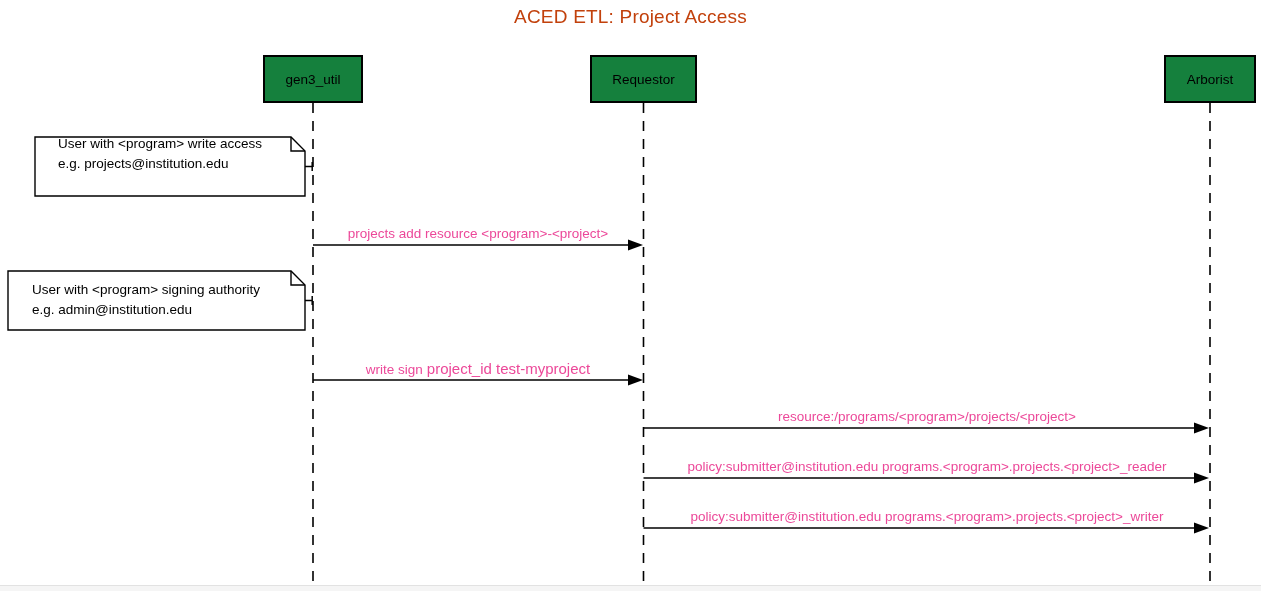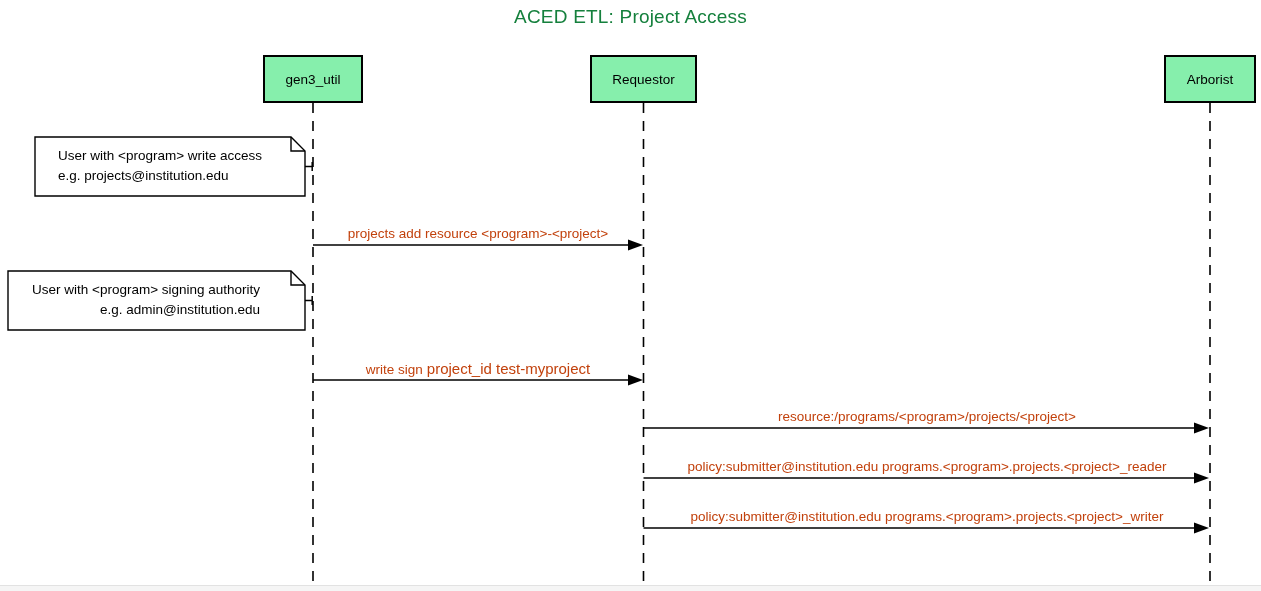--- a/index.html
+++ b/index.html
@@ -17,59 +17,59 @@
     overflow: hidden;
   }
   .diagram-title {
     position: absolute;
     top: 6px;
     left: 0;
     width: 100%;
     text-align: center;
     font-size: 19px;
     letter-spacing: 0.2px;
-    color: #15803d;
+    color: #c2410c;
   }
   .lines-layer {
     position: absolute;
     top: 0;
     left: 0;
     width: 1261px;
     height: 591px;
   }
   .actor {
     position: absolute;
     top: 55px;
     height: 48px;
     box-sizing: border-box;
-    background: #86efac;
+    background: #15803d;
     border: 2.5px solid #000000;
     display: flex;
     align-items: center;
     justify-content: center;
     font-size: 13.5px;
   }
   .actor-gen3 { left: 263px; width: 100px; }
   .actor-requestor { left: 590px; width: 107px; }
   .actor-arborist { left: 1164px; width: 92px; }
   .note-text {
     position: absolute;
     font-size: 13.5px;
     line-height: 19.5px;
     white-space: nowrap;
   }
-  .note1-text { left: 58px; top: 146px; }
-  .note2-text { left: 32px; top: 280px; text-align: right; }
+  .note1-text { left: 58px; top: 134px; }
+  .note2-text { left: 32px; top: 280px; }
   .msg-label {
     position: absolute;
     text-align: center;
     font-size: 13.5px;
     line-height: 16px;
     white-space: nowrap;
-    color: #c2410c;
+    color: #ec4899;
   }
   .msg1 { left: 313px; width: 330px; top: 226px; }
   .msg2 { left: 313px; width: 330px; top: 361px; }
   .msg3 { left: 644px; width: 566px; top: 409px; }
   .msg4 { left: 644px; width: 566px; top: 459px; }
   .msg5 { left: 644px; width: 566px; top: 509px; }
   .msg-small { font-size: 15px; margin-left: 4px; }
   .bottom-strip {
     position: absolute;
     left: 0;

